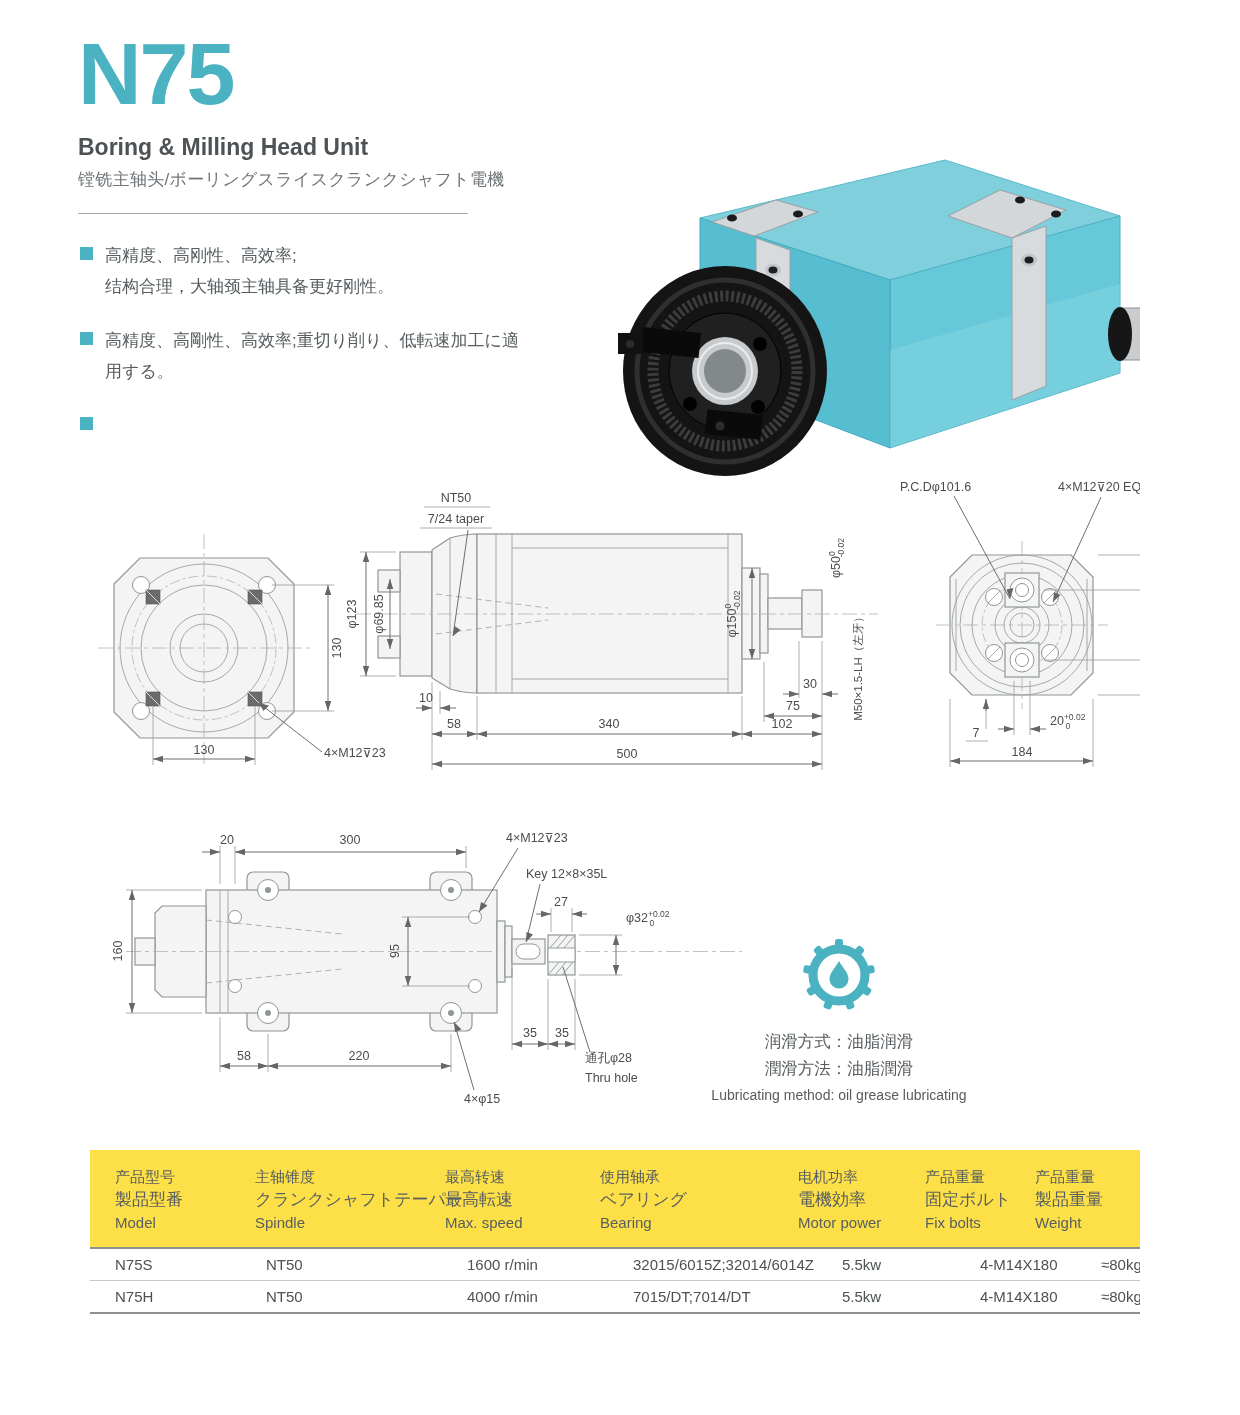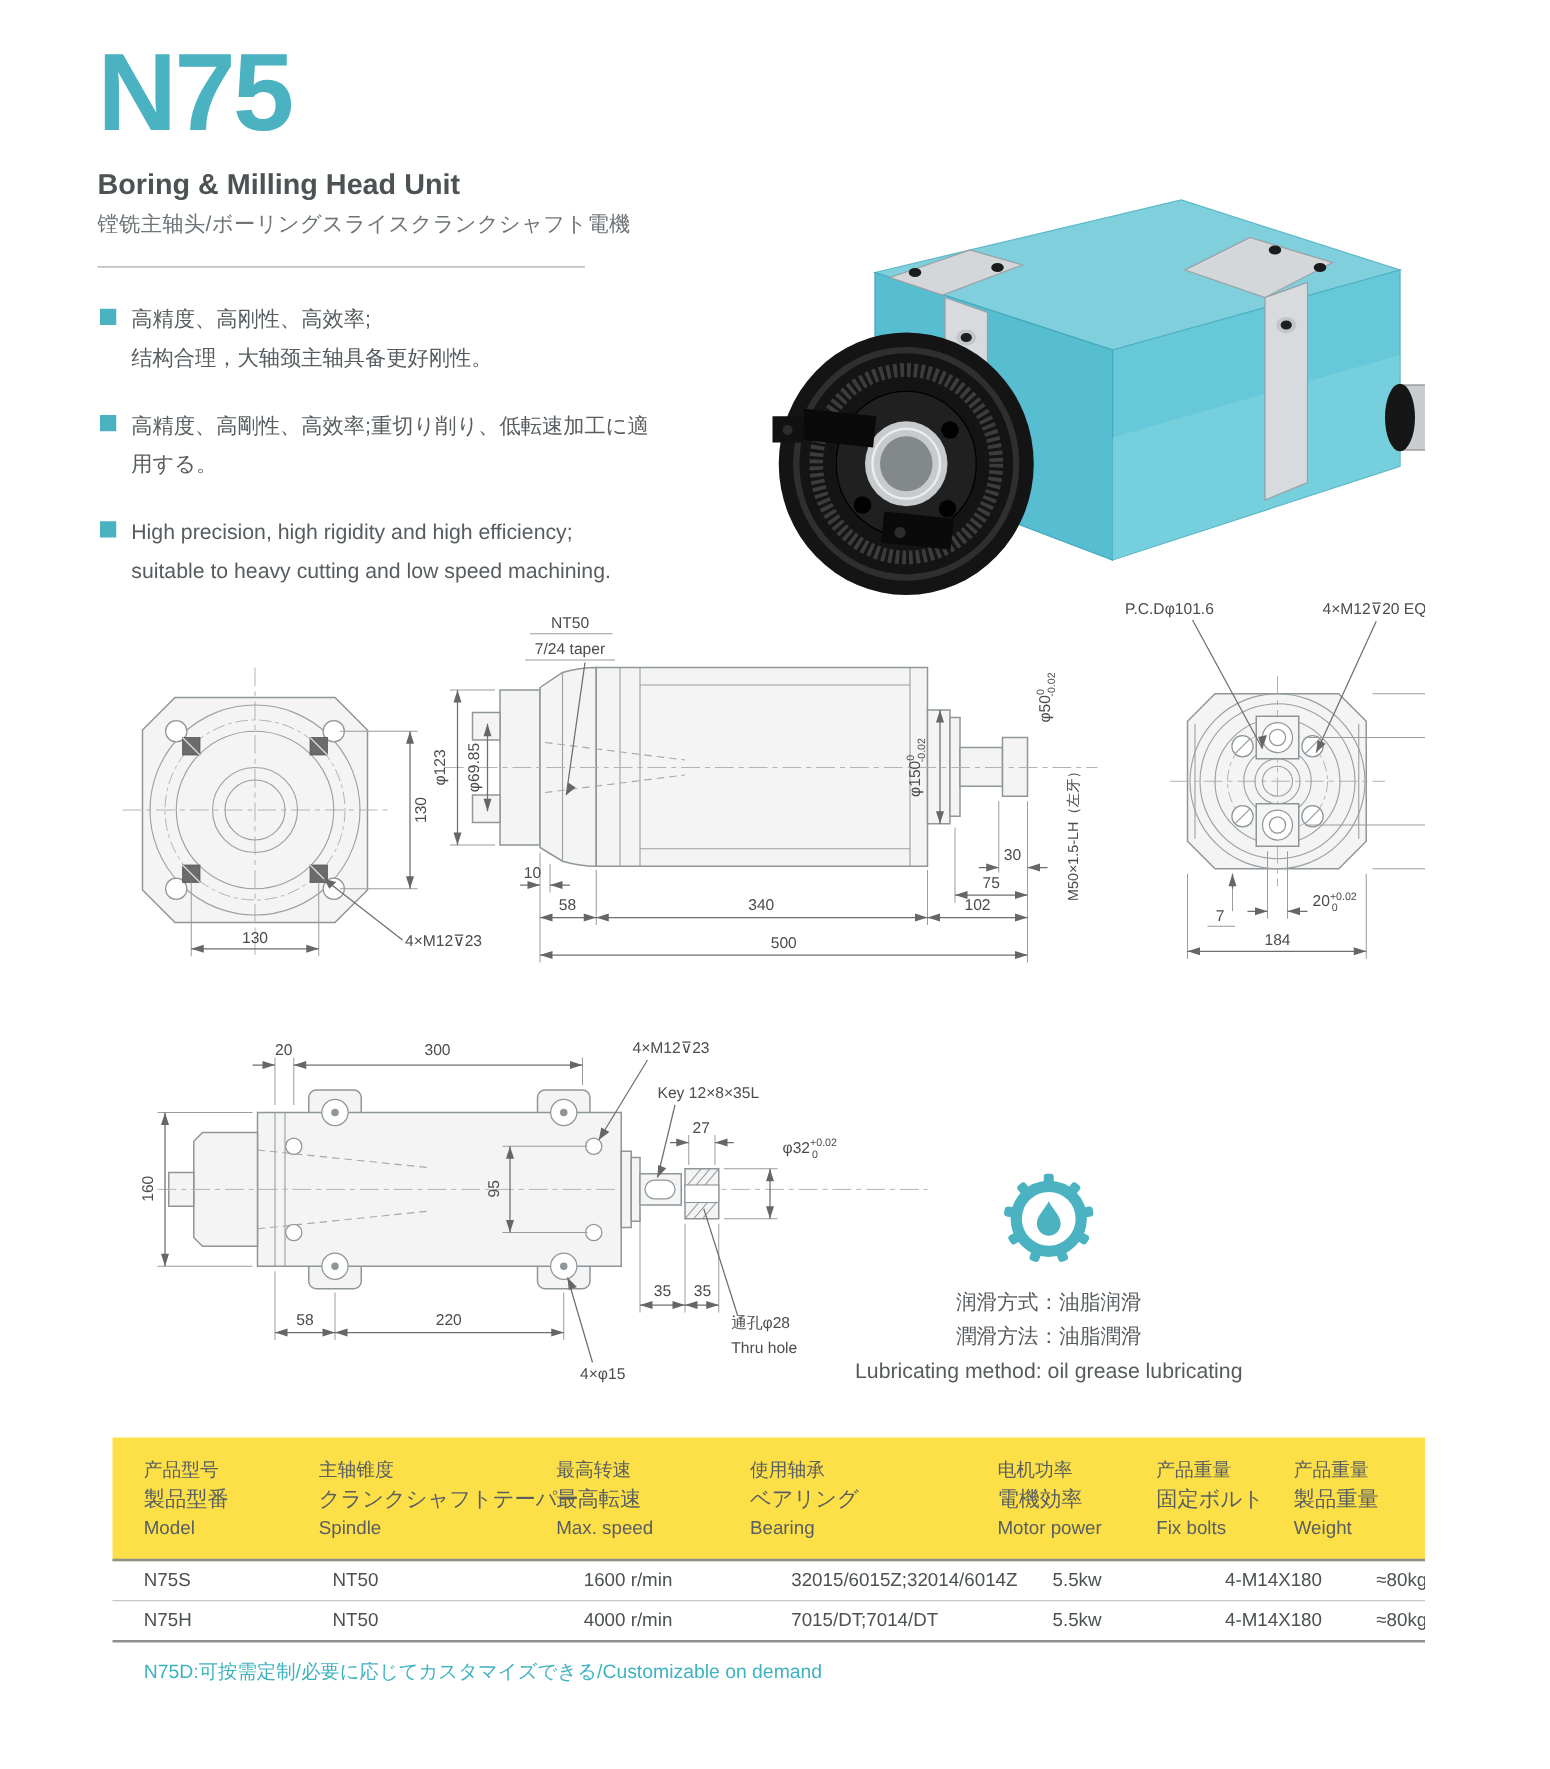--- a/index.html
+++ b/index.html
@@ -28,21 +28,21 @@
   .cl{stroke:#b3b3b3;stroke-width:0.8;fill:none;stroke-dasharray:15 4 4 4;}
   .dash{stroke:#a8a8a8;stroke-width:0.9;fill:none;stroke-dasharray:6 4;}
   .hole{fill:#fff;stroke:#8f969a;stroke-width:1;}
   .bolt{fill:#6b6b6b;stroke:#555;stroke-width:.6;}
   .arrt{fill:#666;}
   .tol{font-size:8.5px;}
 
   
   .lub{right:86px;top:938px;width:430px;text-align:center;}
   .lub .line{font-size:16.5px;color:#565b5e;line-height:27px;}
-  .lub .en{font-size:17px;}
+  .lub .en{font-size:14px;}
   .gearwrap{margin-bottom:12px;}
 
   
   .spec{left:90px;top:1150px;width:1062px;}
   .thead{display:grid;grid-template-columns:140px 190px 155px 198px 127px 110px 142px;
          background:#fde047;padding:15px 0 13px 0;border-bottom:2px solid #8f8f8f;}
   .th div{font-size:15px;color:#585e61;line-height:23px;padding-left:25px;white-space:nowrap;}
   .th .jp{font-size:17px;}
   .trow{display:grid;grid-template-columns:140px 190px 155px 198px 127px 110px 142px;
         align-items:center;height:31px;gap:11px;}
@@ -67,22 +67,20 @@
         <span class="ftxt"><span>高精度、高刚性、高效率;</span><br>
         <span>结构合理，大轴颈主轴具备更好刚性。</span></span>
       </div>
       <div class="feat">
         <span class="sq"></span>
         <span class="ftxt"><span>高精度、高剛性、高效率;重切り削り、低転速加工に適</span><br>
         <span>用する。</span></span>
       </div>
       <div class="feat">
         <span class="sq"></span>
-        <span class="ftxt"><span>High precision, high rigidity and high efficiency;</span><br>
-        <span>suitable to heavy cutting and low speed machining.</span></span>
       </div>
     </div>
   </div>
 
   <svg class="abs" style="left:560px;top:118px" width="620" height="360" viewBox="0 0 620 360">
 
     <polygon points="140,100 385,42 560,98 330,162" fill="#7fcfdd" stroke="#5cb9ca" stroke-width="1"></polygon>
     <polygon points="330,162 560,98 560,255 330,330" fill="#66c8d9" stroke="#4fb0c3" stroke-width="1"></polygon>
     <polygon points="140,100 330,162 330,330 140,258" fill="#57bdd0" stroke="#45a9bd" stroke-width="1"></polygon>
     <polygon points="330,232 560,166 560,255 330,330" fill="#8ad8e3" opacity="0.45"></polygon>
@@ -487,16 +485,15 @@
     </div>
     <div class="trow r2">
       <div>N75H</div>
         <div>NT50</div>
       <div>4000 r/min</div>
         <div>7015/DT;7014/DT</div>
       <div>5.5kw</div>
         <div>4-M14X180</div>
       <div>≈80kg</div>
     </div>
-    <div class="note">N75D:可按需定制/必要に応じてカスタマイズできる/Customizable on demand</div>
   </div>
 
 </div>
 
 </body></html>

